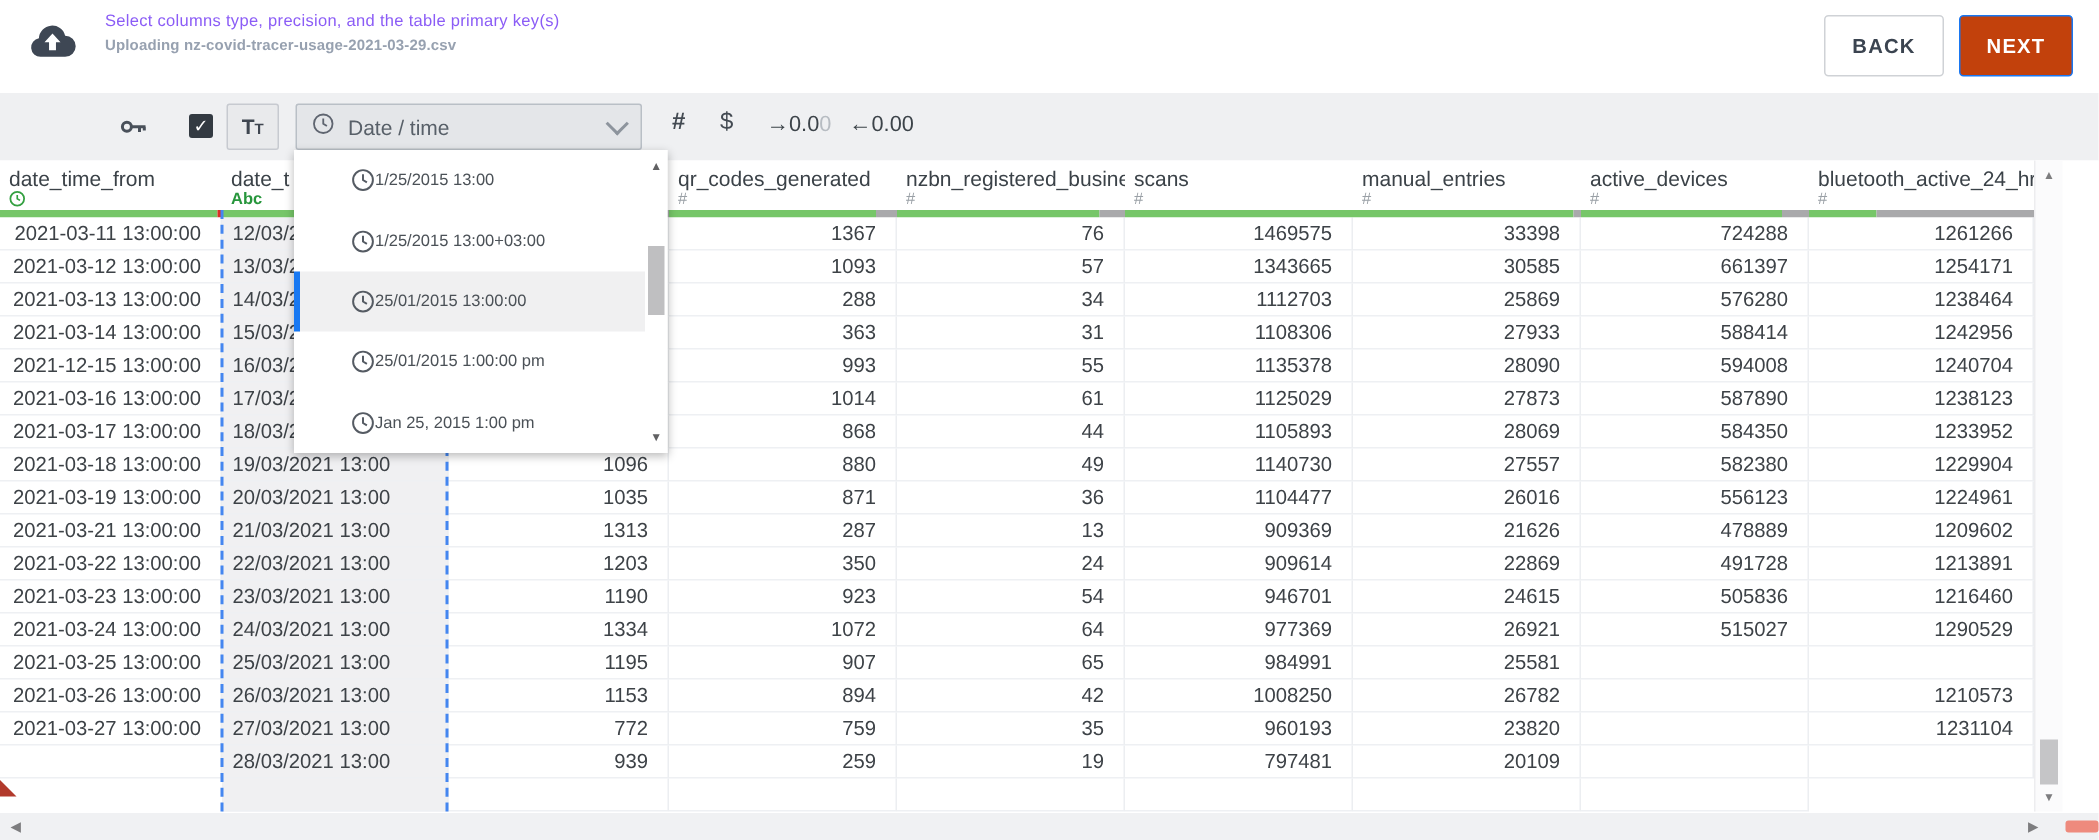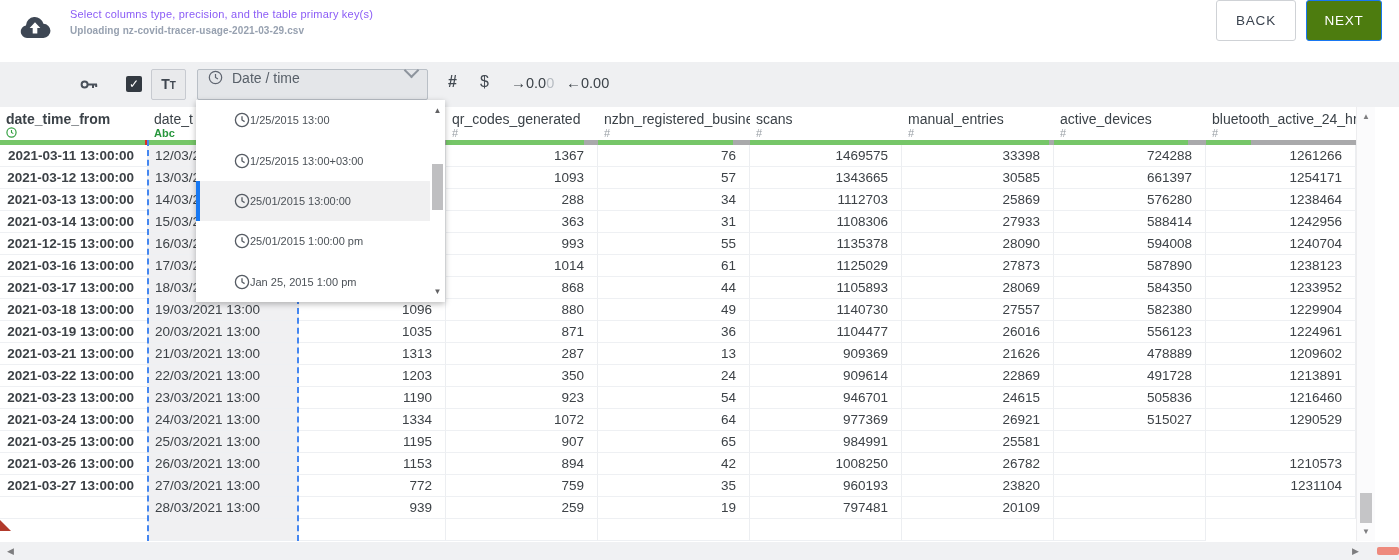--- a/index.html
+++ b/index.html
@@ -5,35 +5,35 @@
   html,body{margin:0;padding:0}
   body{width:1399px;height:560px;position:relative;overflow:hidden;background:#fff;
        font-family:"Liberation Sans",sans-serif;-webkit-font-smoothing:antialiased}
 
   
   .topbar{position:absolute;left:0;top:0;width:1399px;height:62px;background:#fff}
   .upload-badge{position:absolute;left:19px;top:16px;width:32px;height:26px}
   .titles{position:absolute;left:70px;top:8px}
   .page-title{font-size:11px;color:#8b5cf6;letter-spacing:.2px;white-space:nowrap}
   .page-sub{margin-top:5px;font-size:10px;color:#97a1b0;font-weight:bold;letter-spacing:.1px}
-  .btn{position:absolute;top:0;height:41px;box-sizing:border-box;border-radius:3px;
-       font-size:13.5px;font-weight:normal;letter-spacing:.8px;text-align:center;line-height:39px;cursor:pointer}
+  .btn{position:absolute;top:10px;height:41px;box-sizing:border-box;border-radius:3px;
+       font-size:13.5px;font-weight:bold;letter-spacing:.8px;text-align:center;line-height:39px;cursor:pointer}
   .btn-back{left:1216px;width:80px;background:#fff;border:1px solid #cfd2d6;color:#3b4450}
-  .btn-next{left:1306px;width:76px;background:#4d7c0f;border:1px solid #1877f2;color:#fff}
+  .btn-next{left:1306px;width:76px;background:#c2410c;border:1px solid #1877f2;color:#fff}
 
   
   .toolbar{position:absolute;left:0;top:62px;width:1399px;height:45px;background:#eff0f2}
   .tb-key{position:absolute;left:80px;top:14px}
   .tb-check{position:absolute;left:126px;top:14px;width:16px;height:16px;background:#333a42;border-radius:2px;
             color:#fff;font-size:12px;line-height:16px;text-align:center}
   .tb-tt{position:absolute;left:151px;top:7px;width:35px;height:31px;box-sizing:border-box;background:#e9eaec;
          border:1px solid #c7cad0;border-radius:2px;font-size:14px;font-weight:bold;color:#3f4650;
          text-align:center;line-height:29px;font-variant:small-caps}
   .tb-select{position:absolute;left:197px;top:7px;width:231px;height:31px;box-sizing:border-box;background:#e4e6e9;
-         border:1px solid #b9bfc6;border-radius:2px;display:flex;align-items:flex-start;padding:0 10px;cursor:pointer}
+         border:1px solid #b9bfc6;border-radius:2px;display:flex;align-items:center;padding:0 10px;cursor:pointer}
   .tb-select .lbl{margin-left:9px;font-size:14px;color:#586069;flex:1}
   .chev{width:9px;height:9px;border-right:2px solid #8d949d;border-bottom:2px solid #8d949d;
         transform:rotate(45deg);margin-top:-5px}
   .tb-sym{position:absolute;top:11px;font-size:15px;color:#434a52}
   .tb-hash{left:448px;font-weight:bold;font-size:16px}
   .tb-dollar{left:480px;font-size:16px}
   .tb-dec{position:absolute;top:12px;font-size:14.5px;color:#3c4349}
   .tb-dec .arrow{font-size:15px}
   .tb-dec .light{color:#b7bcc2}
   .tb-dec1{left:511px}.tb-dec2{left:566px}
@@ -127,21 +127,21 @@
     <span class="chev"></span>
   </div>
   <div class="tb-sym tb-hash">#</div>
   <div class="tb-sym tb-dollar">$</div>
   <div class="tb-dec tb-dec1"><span class="arrow">→</span><span>0.0</span><span class="light">0</span></div>
   <div class="tb-dec tb-dec2"><span class="arrow">←</span><span>0.00</span></div>
 </div>
 
 <div class="table-wrap">
   <div class="cols">
-      <div class="col" style="width: 148px; font-weight: bold;">
+      <div class="col" style="width: 148px;">
         <div class="col-head">
           <div class="col-name">date_time_from</div>
           <div class="col-type">
   <svg width="11" height="11" viewBox="0 0 12 12">
               <circle cx="6" cy="6" r="5" fill="none" stroke="#34a041" stroke-width="1.3"></circle>
               <path d="M6 3.2 V6 L8 7.2" fill="none" stroke="#34a041" stroke-width="1.2"></path>
             </svg>
 </div>
         </div>
         <div class="col-bar">

